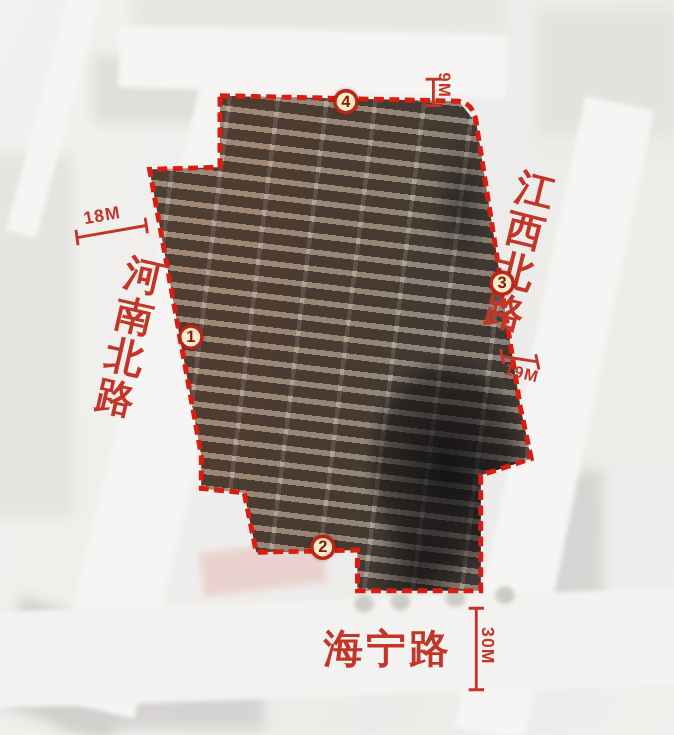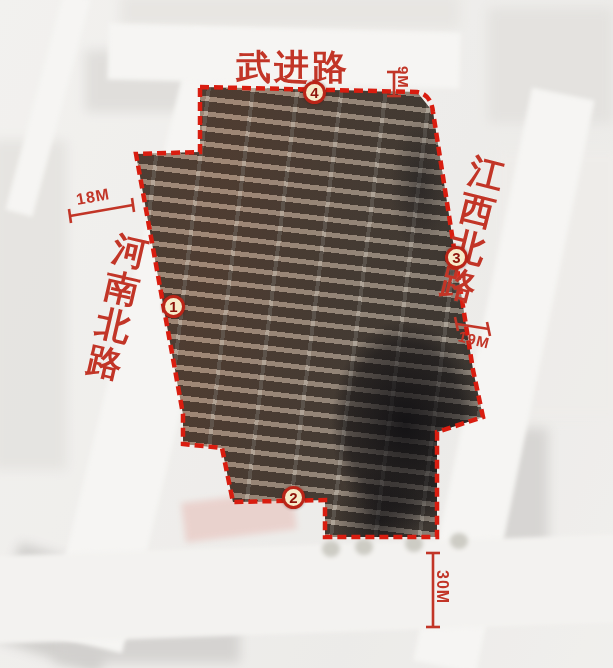--- a/index.html
+++ b/index.html
@@ -92,23 +92,23 @@
       <line class="dim" x1="487" y1="322" x2="490" y2="336"></line>
     </g>
 
     <g>
       <line class="dim" x1="433" y1="553" x2="433" y2="627"></line>
       <line class="dim" x1="426" y1="553" x2="440" y2="553"></line>
       <line class="dim" x1="426" y1="627" x2="440" y2="627"></line>
     </g>
   </svg>
 
-  <div class="abs rlabel" style="left:236px;top:44px;font-size:35px;letter-spacing:3px;">武进路</div>
   <div class="abs rlabel vlabel" style="left:454px;top:153px;width:37px;font-size:35px;line-height:38px;transform:rotate(14deg);">江西北路</div>
   <div class="abs rlabel vlabel" style="left:99px;top:231px;width:37px;font-size:35px;line-height:38px;transform:rotate(13deg);">河南北路</div>
+  <div class="abs rlabel" style="left:294px;top:566px;font-size:36px;letter-spacing:3px;">海宁路</div>
 
   <div class="abs dimtext" style="left:76px;top:188px;font-size:16px;transform:rotate(-10deg);">18M</div>
   <div class="abs dimtext" style="left:412px;top:66px;transform:rotate(90deg);transform-origin:top left;">9M</div>
   <div class="abs dimtext" style="left:458px;top:331px;transform:rotate(14deg);">19M</div>
   <div class="abs dimtext" style="left:451px;top:570px;font-size:16px;transform:rotate(90deg);transform-origin:top left;">30M</div>
 
   <div class="abs marker" style="left:162px;top:295px;">
     <span>1</span>
   </div>
   <div class="abs marker" style="left:282px;top:486px;">

